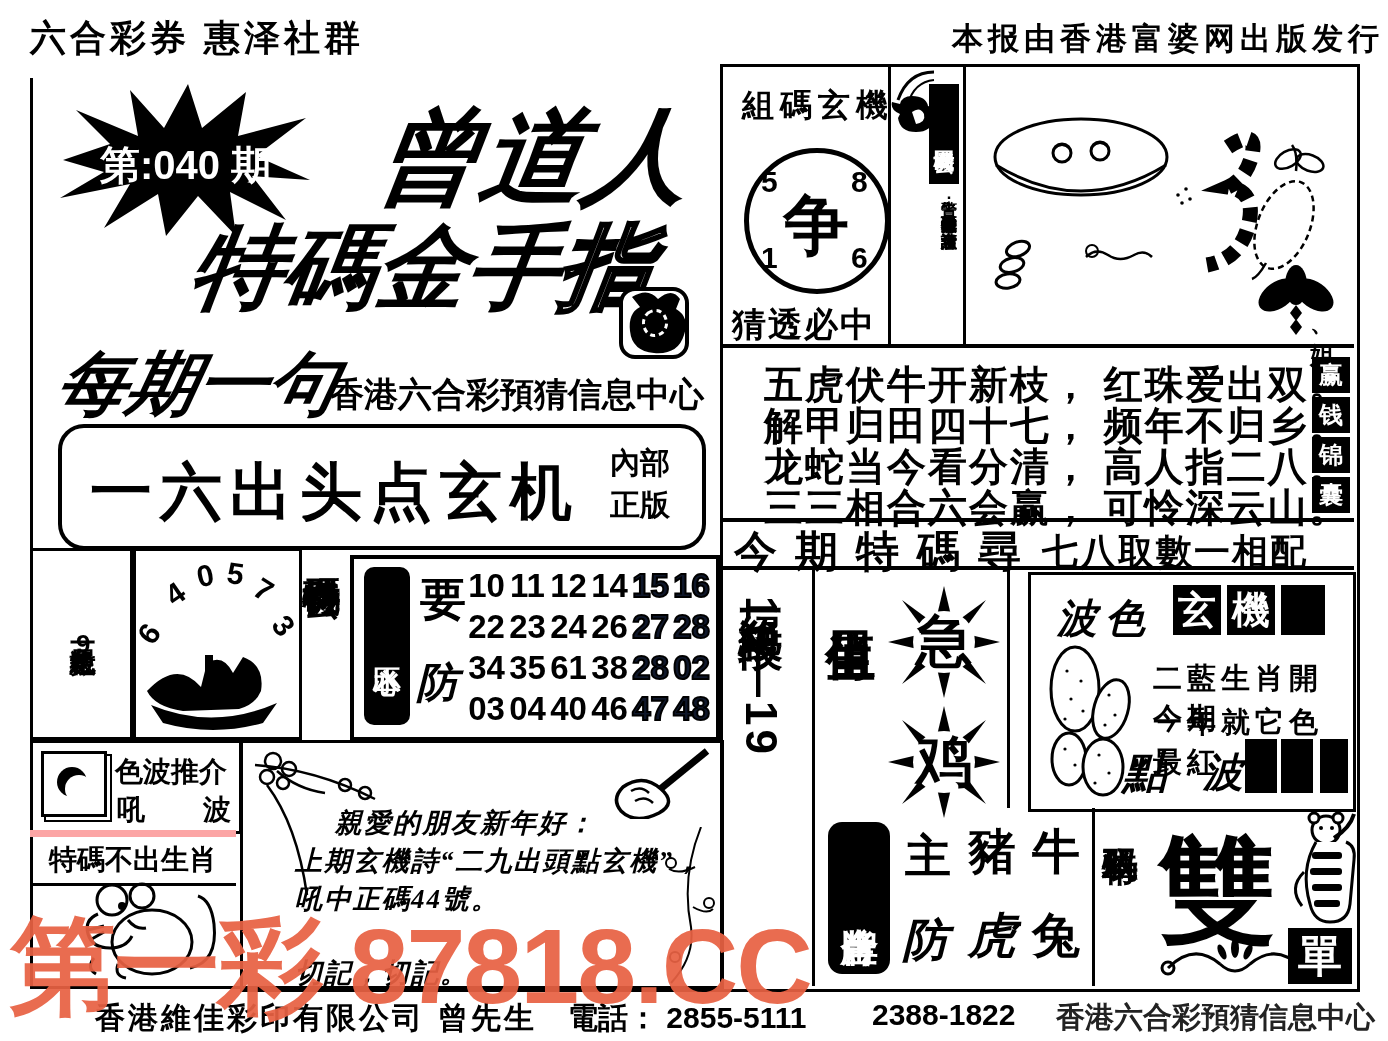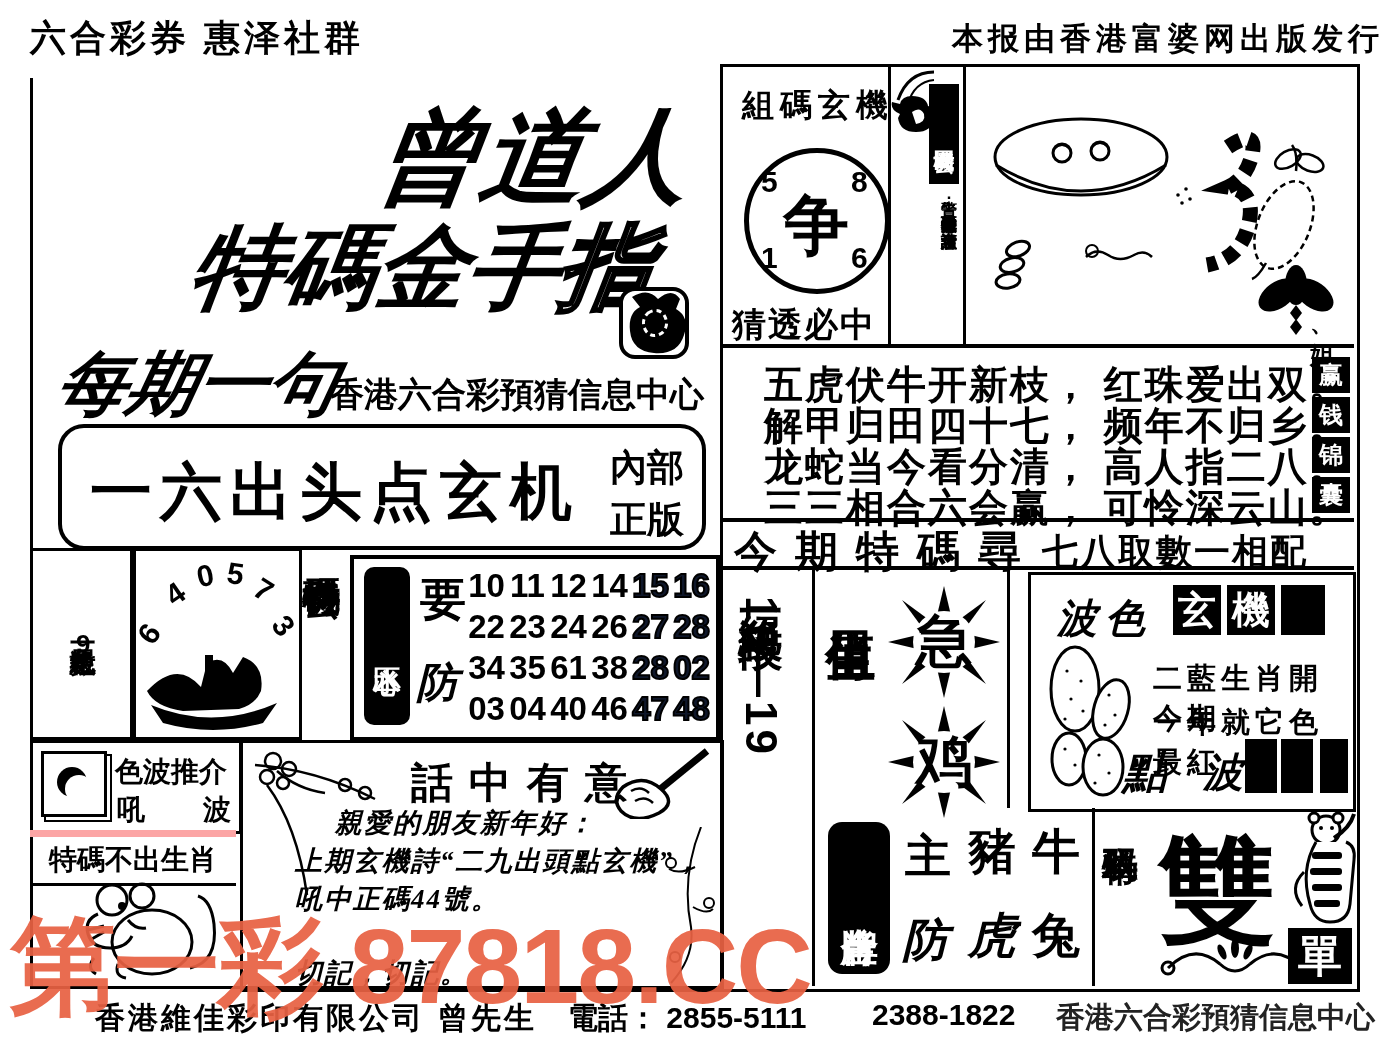--- a/index.html
+++ b/index.html
@@ -38,37 +38,43 @@
   <div class="ln" style="left:888px;top:65px;width:3px;height:281px;"></div>
   <div class="ln" style="left:963px;top:65px;width:3px;height:281px;"></div>
   <div class="ln" style="left:722px;top:344px;width:632px;height:4px;"></div>
   <div class="ln" style="left:722px;top:518px;width:632px;height:4px;"></div>
   <div class="ln" style="left:722px;top:566px;width:632px;height:4px;"></div>
   <div class="ln" style="left:812px;top:568px;width:3px;height:418px;"></div>
   <div class="ln" style="left:1007px;top:568px;width:3px;height:240px;"></div>
   <div class="ln" style="left:1092px;top:808px;width:3px;height:178px;"></div>
   <div class="ln" style="left:30px;top:986px;width:690px;height:3px;"></div>
 
+  <div class="abs" style="left:58px;top:82px;width:255px;height:158px;">
+    <svg width="255" height="158" viewBox="0 0 255 158">
+      <polygon fill="#000" points="5,78 52,62 18,28 80,54 72,8 106,46 130,2 144,46 188,10 180,54 248,36 198,74 252,98 194,94 228,138 172,110 178,154 140,114 108,154 100,112 46,146 72,102 2,116 46,90"></polygon>
+    </svg>
+    <div class="abs b" style="left:0;top:56px;width:255px;text-align:center;color:#fff;font-size:40px;">第:040 期</div>
+  </div>
   <div class="abs b ital" style="left:378px;top:88px;font-size:104px;font-style:italic;">曾道人</div>
   <div class="abs b ital" style="left:192px;top:206px;font-size:92px;font-style:italic;">
     <span>特碼金手</span><span class="outline-big">指</span>
   </div>
 
   <div class="abs" style="left:618px;top:283px;">
     <svg width="72" height="78" viewBox="0 0 72 78">
       <rect x="3" y="6" width="66" height="68" rx="14" fill="#fff" stroke="#000" stroke-width="4"></rect>
       <path d="M14,14 q16,-10 26,2 q14,-12 22,0 l-4,10 q14,8 8,26 q-6,20 -30,18 q-22,-2 -24,-22 q-2,-18 10,-24 z" fill="#000"></path>
       <path d="M30,30 q10,-6 16,2 q6,10 -2,18 q-10,6 -16,-2 q-6,-10 2,-18 z" fill="none" stroke="#fff" stroke-width="3" stroke-dasharray="5 4"></path>
     </svg>
   </div>
   <div class="abs b" style="left:58px;top:338px;font-size:70px;font-style:italic;transform:skewX(-12deg);">每期一句</div>
   <div class="abs" style="left:330px;top:372px;font-size:34px;font-weight:700;">香港六合彩預猜信息中心</div>
   <div class="abs" style="left:58px;top:424px;width:640px;height:118px;border:4px solid #000;border-radius:26px;">
     <div class="abs b" style="left:28px;top:22px;font-size:62px;letter-spacing:8px;">一六出头点玄机</div>
-    <div class="abs b" style="left:548px;top:14px;font-size:37px;line-height:1.4;">
+    <div class="abs b" style="left:548px;top:14px;font-size:30px;line-height:1.4;">
       <div>內部</div>
       <div>正版</div>
     </div>
   </div>
 
   <div class="abs" style="left:30px;top:548px;width:100px;height:186px;border:3px solid #000;display:flex;align-items:center;justify-content:center;">
     <div class="vtext b" style="font-size:26px;line-height:1.1;">
       <span>絶殺一尾數</span><span>9</span>
     </div>
   </div>
@@ -155,21 +161,20 @@
           <circle cx="98" cy="40" r="6"></circle>
           <circle cx="118" cy="48" r="6"></circle>
       </g>
     </svg>
     <svg class="abs" style="left:352px;top:4px;" width="118" height="72" viewBox="0 0 118 72">
       <path d="M112,4 L58,48" stroke="#000" stroke-width="7"></path>
       <polygon points="58,48 48,58 54,44" fill="#000"></polygon>
       <path d="M28,40 q20,-14 38,2 q16,14 -2,24 q-24,12 -38,-2 q-10,-12 2,-24 z" fill="#fff" stroke="#000" stroke-width="3.5"></path>
       <path d="M36,44 q10,-6 18,2 M40,54 q10,-6 18,2" stroke="#000" stroke-width="2.5" fill="none"></path>
     </svg>
-    <div class="abs b" style="left:168px;top:12px;font-size:42px;letter-spacing:16px;">話中有意</div>
     <div class="abs serif" style="left:92px;top:62px;font-size:27px;font-style:italic;font-weight:700;letter-spacing:2px;">親愛的朋友新年好：</div>
     <div class="abs serif" style="left:52px;top:100px;font-size:27px;font-style:italic;font-weight:700;letter-spacing:2px;">上期玄機詩“二九出頭點玄機”，</div>
     <div class="abs serif" style="left:52px;top:138px;font-size:27px;font-style:italic;font-weight:700;letter-spacing:2px;">吼中正碼44號。</div>
     <div class="abs serif" style="left:52px;top:212px;font-size:27px;font-style:italic;font-weight:700;letter-spacing:2px;">切記，切記。</div>
     <svg class="abs" style="left:408px;top:84px;" width="64" height="158" viewBox="0 0 64 158">
       <g fill="none" stroke="#000" stroke-width="2">
         <path d="M50,0 q-20,50 -10,100 q4,30 -20,56 M44,40 q-16,8 -26,2 M42,80 q14,8 20,2"></path>
         <circle cx="20" cy="36" r="5"></circle>
           <circle cx="58" cy="76" r="5"></circle>
           <circle cx="24" cy="130" r="5"></circle>

